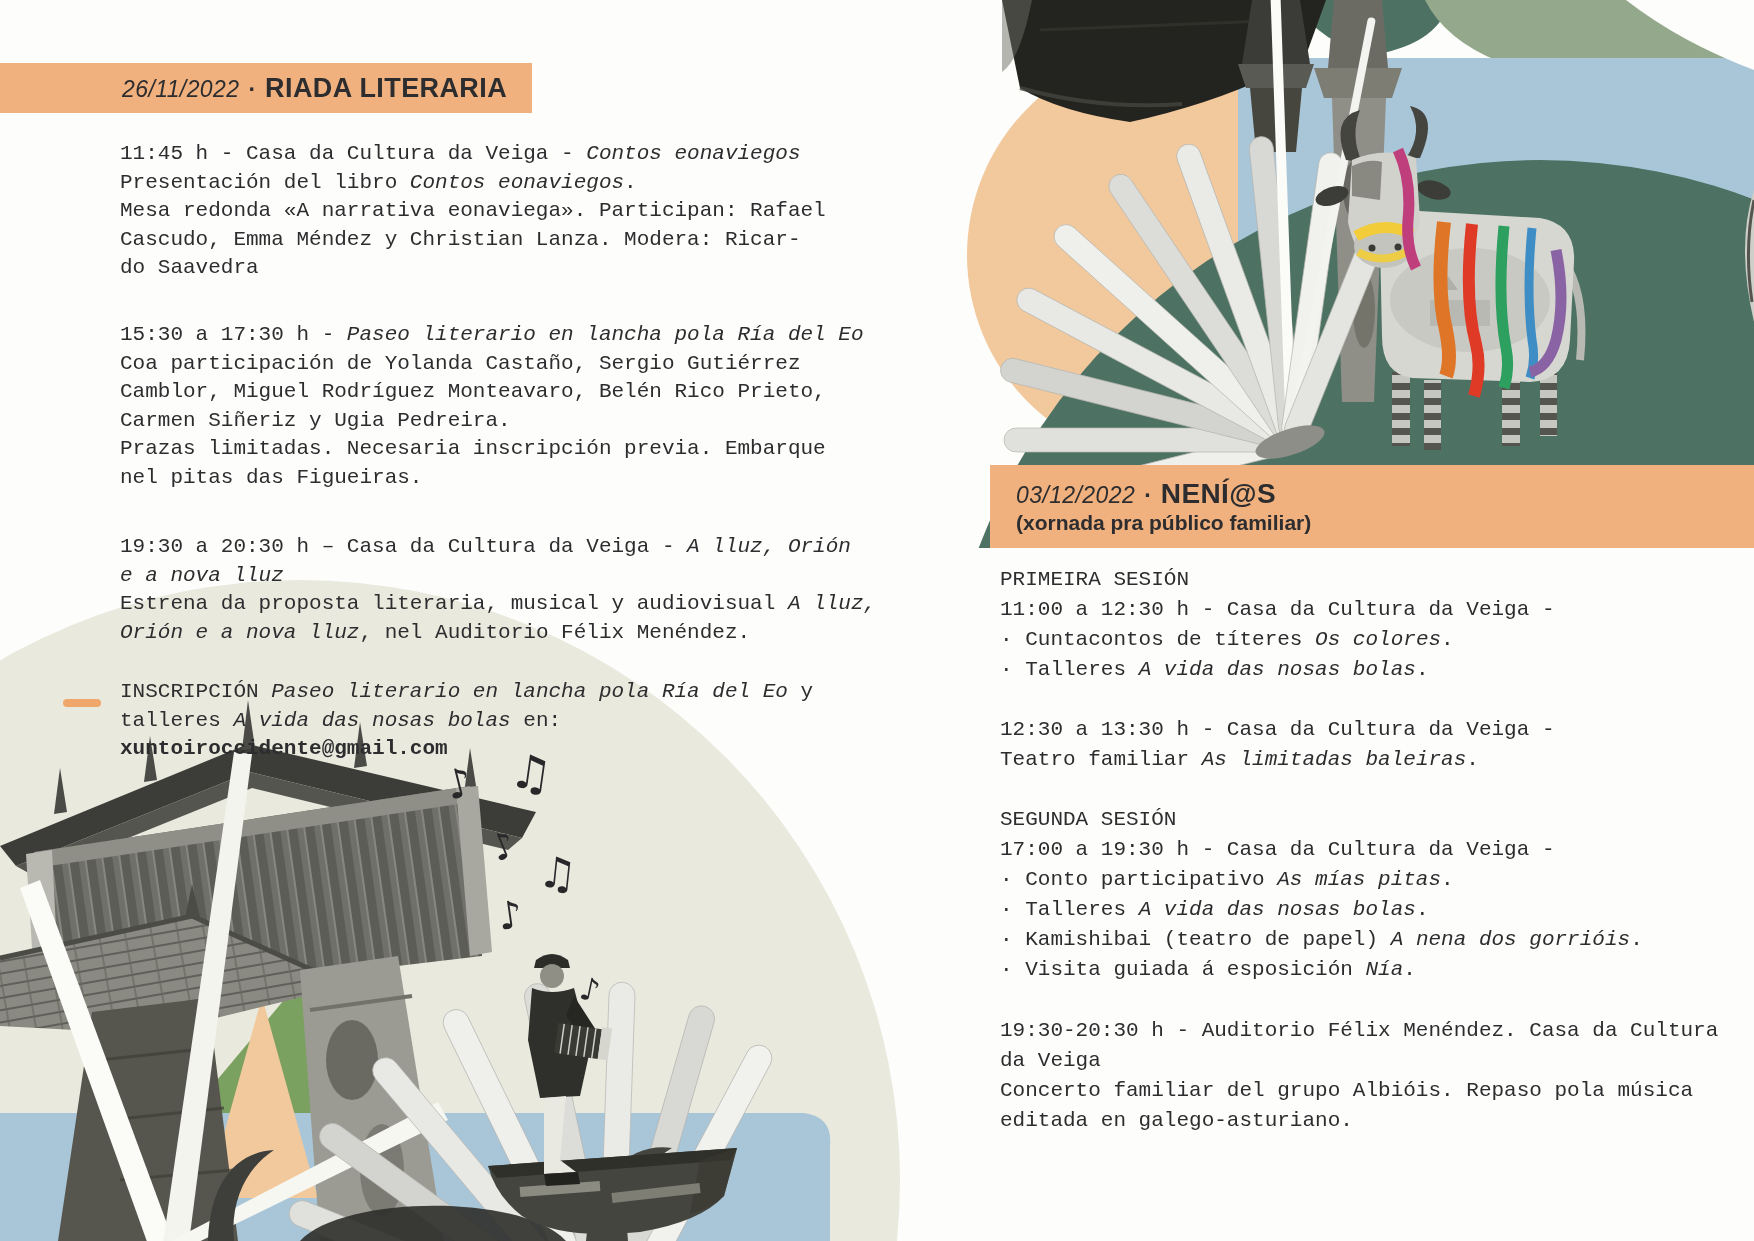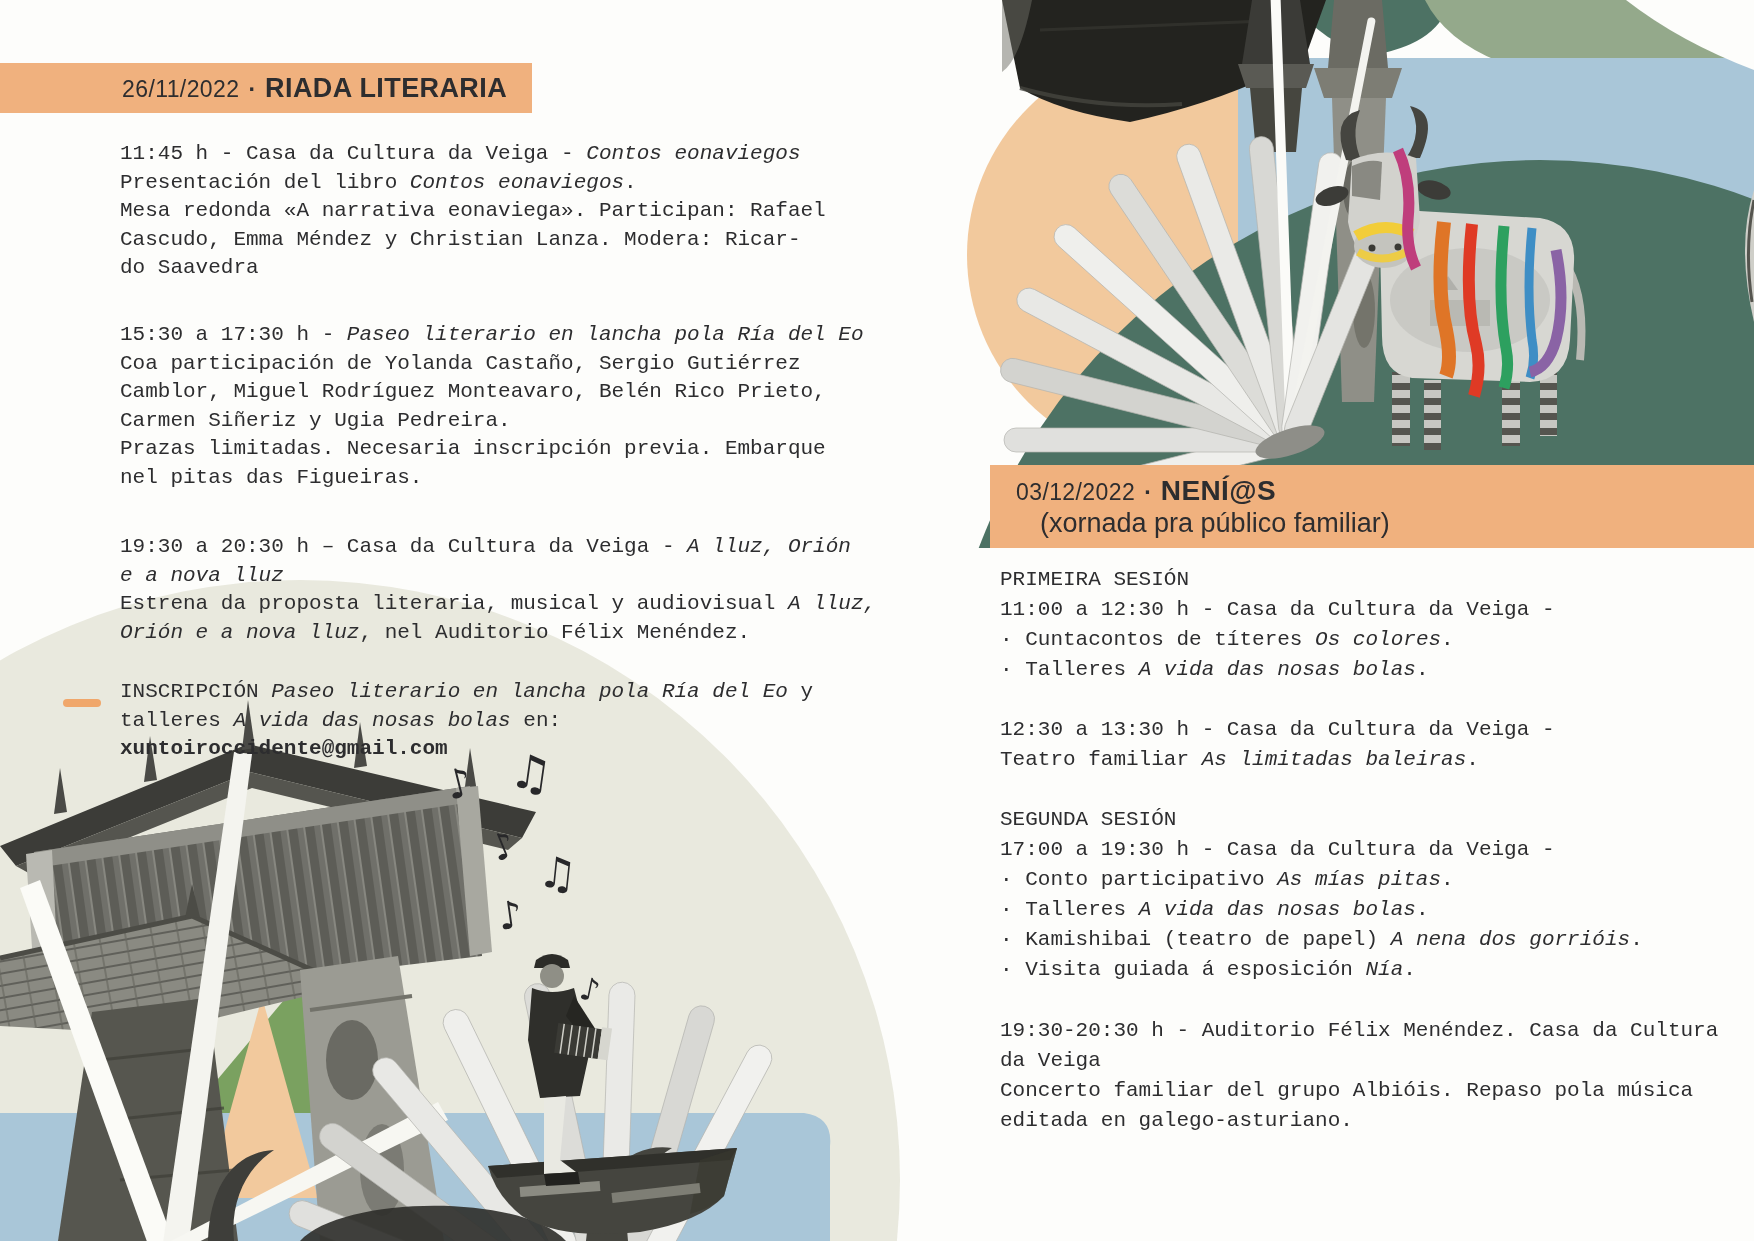--- a/index.html
+++ b/index.html
@@ -13,25 +13,25 @@
   .f-sage{fill:var(--c-sage,#94a98b);}
   .f-blue{fill:var(--c-light_blue,#a9c6d8);}
   .f-beige{fill:var(--c-beige,#e9e9de);}
   .f-peach{fill:var(--c-peach,#f2c99d);}
   .f-hill{fill:var(--c-hill_green,#7aa160);}
   .note{fill:#28282a;font-family:"DejaVu Sans",sans-serif;}
   .banner{position:absolute;background:var(--c-banner,#f0b17e);box-sizing:border-box;display:flex;z-index:3;}
   .banner-left{left:0;top:63px;width:532px;height:50px;padding-left:122px;align-items:center;}
   .banner-right{left:990px;top:465px;width:764px;height:83px;padding-left:26px;flex-direction:column;justify-content:center;}
   .b-line{display:flex;align-items:baseline;gap:9px;white-space:nowrap;}
-  .b-date{font-size:23px;letter-spacing:.4px;}
+  .b-date{font-size:23px;letter-spacing:.4px;font-style:italic;}
   .b-dot{font-size:23px;font-weight:bold;}
   .b-title{font-size:27px;font-weight:bold;letter-spacing:.4px;}
   .banner-right .b-title{font-size:28px;}
-  .b-sub{font-size:27px;font-weight:normal;margin-top:1px;white-space:nowrap;margin-left:24px;}
+  .b-sub{font-size:21px;font-weight:bold;margin-top:1px;white-space:nowrap;}
   .para{position:absolute;font-size:21px;white-space:nowrap;z-index:2;font-family:Liberation Mono, monospace;}
   .para-l{left:120px;line-height:28.5px;}
   .para-r{left:1000px;line-height:30px;}
   .seg-i{font-style:italic;}
   .seg-b{font-weight:bold;}
   .inscr-dash{position:absolute;left:63px;top:699px;width:38px;height:8px;border-radius:4px;
     background:var(--c-dash,#f0a76b);z-index:2;}
 </style>
 </head>
 <body>

